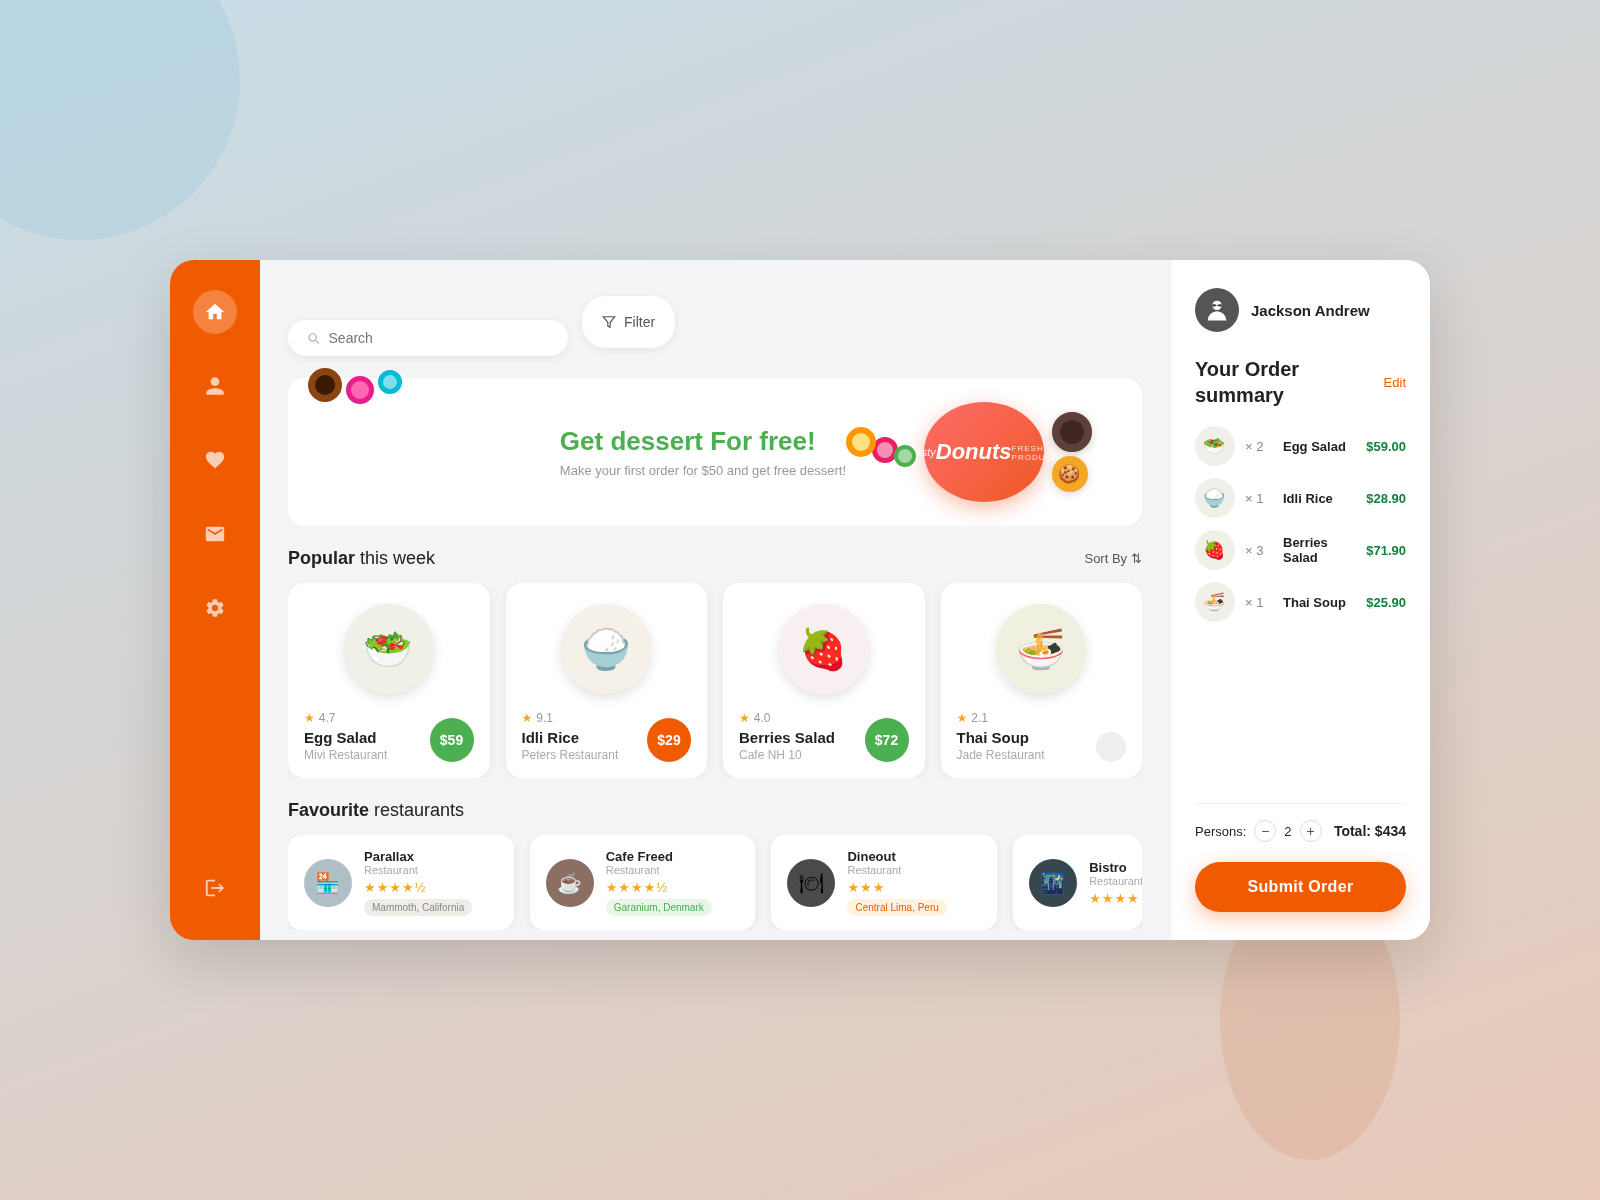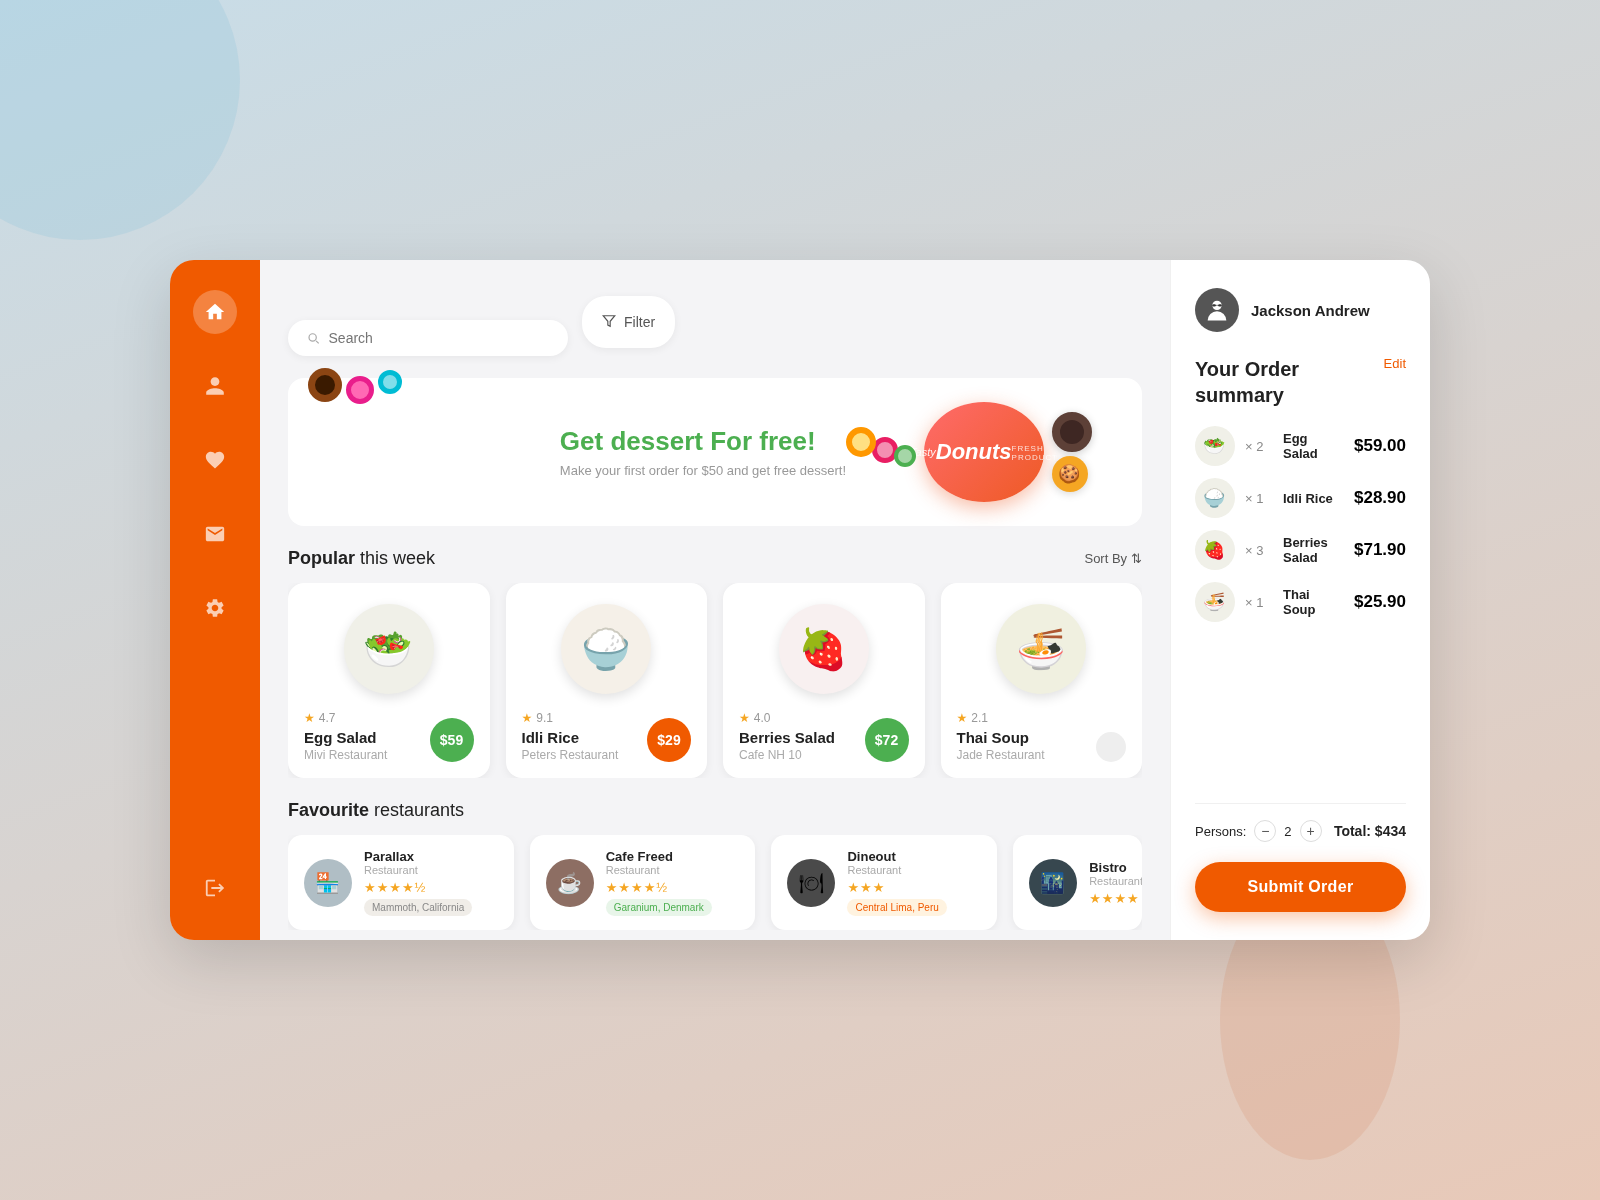--- a/index.html
+++ b/index.html
@@ -102,21 +102,21 @@
       font-size: 14px; color: #888;
       background: transparent;
       width: 100%;
     }
     .filter-btn {
       background: white;
       border: none;
       border-radius: 24px;
       padding: 18px 20px;
       display: flex;
-      align-items: flex-start;
+      align-items: center;
       gap: 8px;
       font-size: 14px;
       color: #555;
       cursor: pointer;
       box-shadow: 0 2px 8px rgba(0,0,0,0.06);
     }
 
     
     .banner {
       background: white;
@@ -272,21 +272,21 @@
       overflow: hidden;
       display: flex; align-items: center; justify-content: center;
       color: white; font-size: 18px;
       flex-shrink: 0;
     }
     .username { font-size: 15px; font-weight: 600; color: #222; }
 
     .order-header {
       display: flex;
       justify-content: space-between;
-      align-items: flex-start;
+      align-items: center;
       margin-bottom: 18px;
     }
     .order-title { font-size: 20px; font-weight: 700; color: #222; line-height: 1.3; }
     .edit-btn {
       background: none; border: none;
       font-size: 13px; color: #f05a00;
       cursor: pointer; font-weight: 400;
     }
 
     .order-items { display: flex; flex-direction: column; gap: 12px; flex: 1; }
@@ -298,21 +298,21 @@
     .order-item-img {
       width: 40px; height: 40px;
       border-radius: 50%;
       background: #f0f0e8;
       display: flex; align-items: center; justify-content: center;
       font-size: 18px;
       flex-shrink: 0;
     }
     .order-item-qty { font-size: 13px; color: #888; flex-shrink: 0; width: 28px; }
     .order-item-name { font-size: 13px; font-weight: 600; color: #222; flex: 1; }
-    .order-item-price { font-size: 17px; font-weight: 600; color: #000000; }
+    .order-item-price { font-size: 13px; font-weight: 600; color: #15803d; }
 
     .divider { height: 1px; background: #f0f0f0; margin: 16px 0; }
 
     .order-footer {
       display: flex;
       justify-content: space-between;
       align-items: center;
       margin-bottom: 20px;
     }
     .persons-ctrl {

